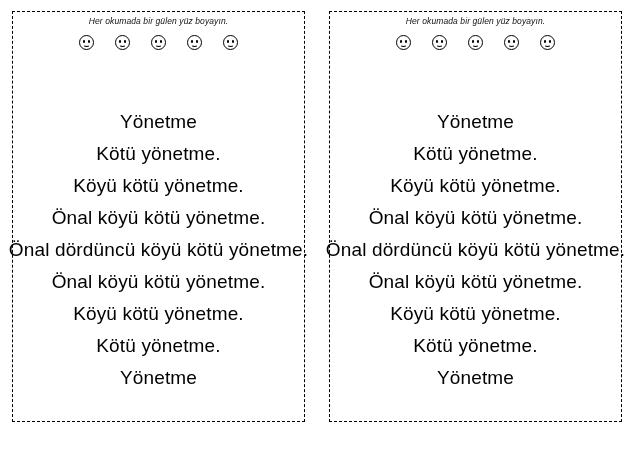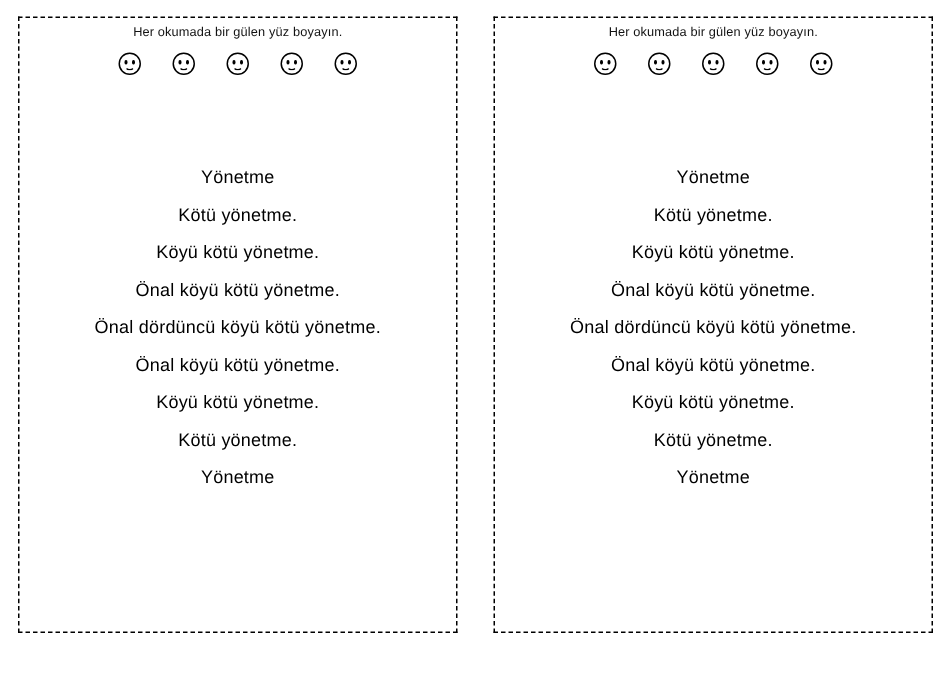--- a/index.html
+++ b/index.html
@@ -49,20 +49,21 @@
     flex-direction: column;
     align-items: center;
   }
   .instruction {
     margin-top: 8px;
     font-size: 8.5px;
     color: #111;
     letter-spacing: 0.1px;
     text-align: center;
     font-family: "Liberation Sans", sans-serif;
+    font-style: italic;
   }
   .faces {
     margin-top: 9px;
     display: flex;
     gap: 21px;
     justify-content: center;
   }
   .face {
     width: 15px;
     height: 15px;
@@ -97,21 +98,21 @@
   }
   .pyramid {
     margin-top: 62px;
     width: 100%;
     display: flex;
     flex-direction: column;
     align-items: center;
   }
   .pyramid .line {
     font-family: "Liberation Sans", sans-serif;
-    font-size: 12px;
+    font-size: 19px;
     color: #000;
     line-height: 1.0;
     margin-bottom: 13px;
     text-align: center;
     white-space: nowrap;
     letter-spacing: 0.15px;
   }
   .watermark {
     position: absolute;
     bottom: 9px;

